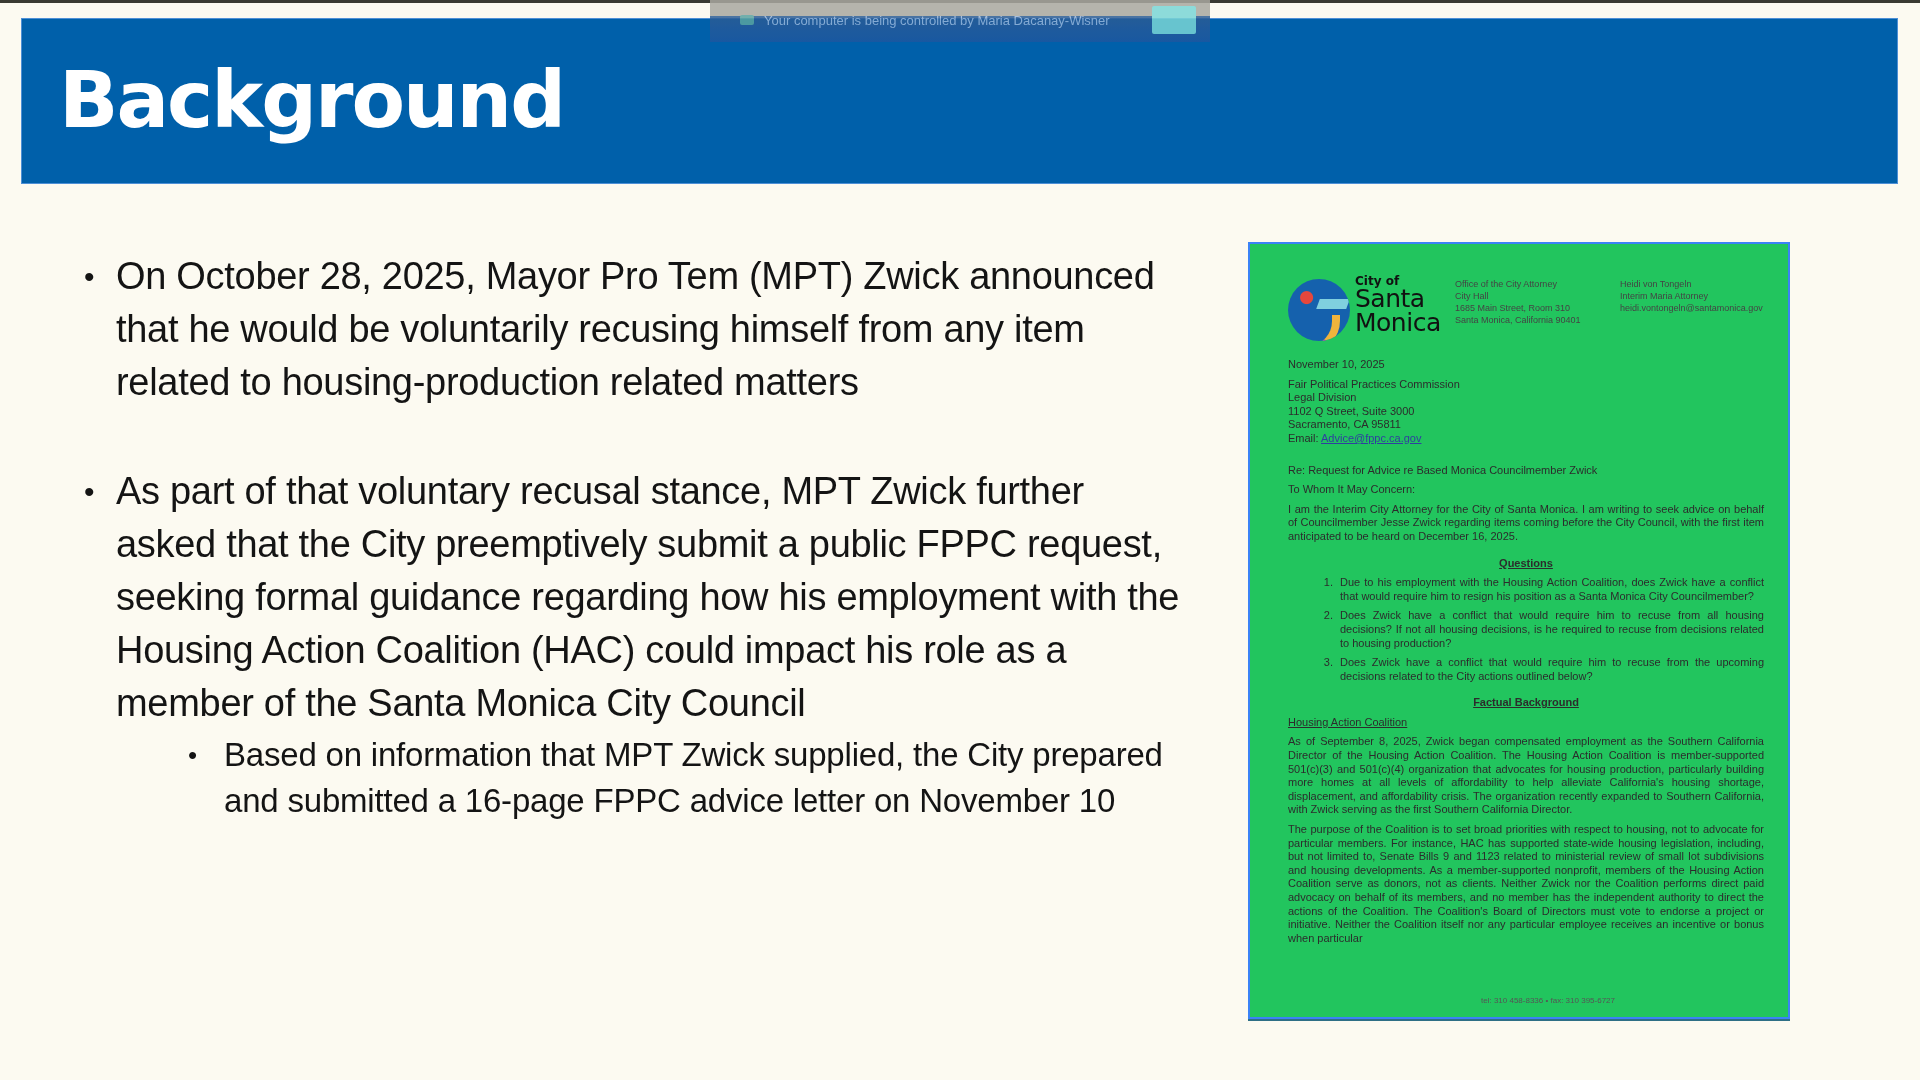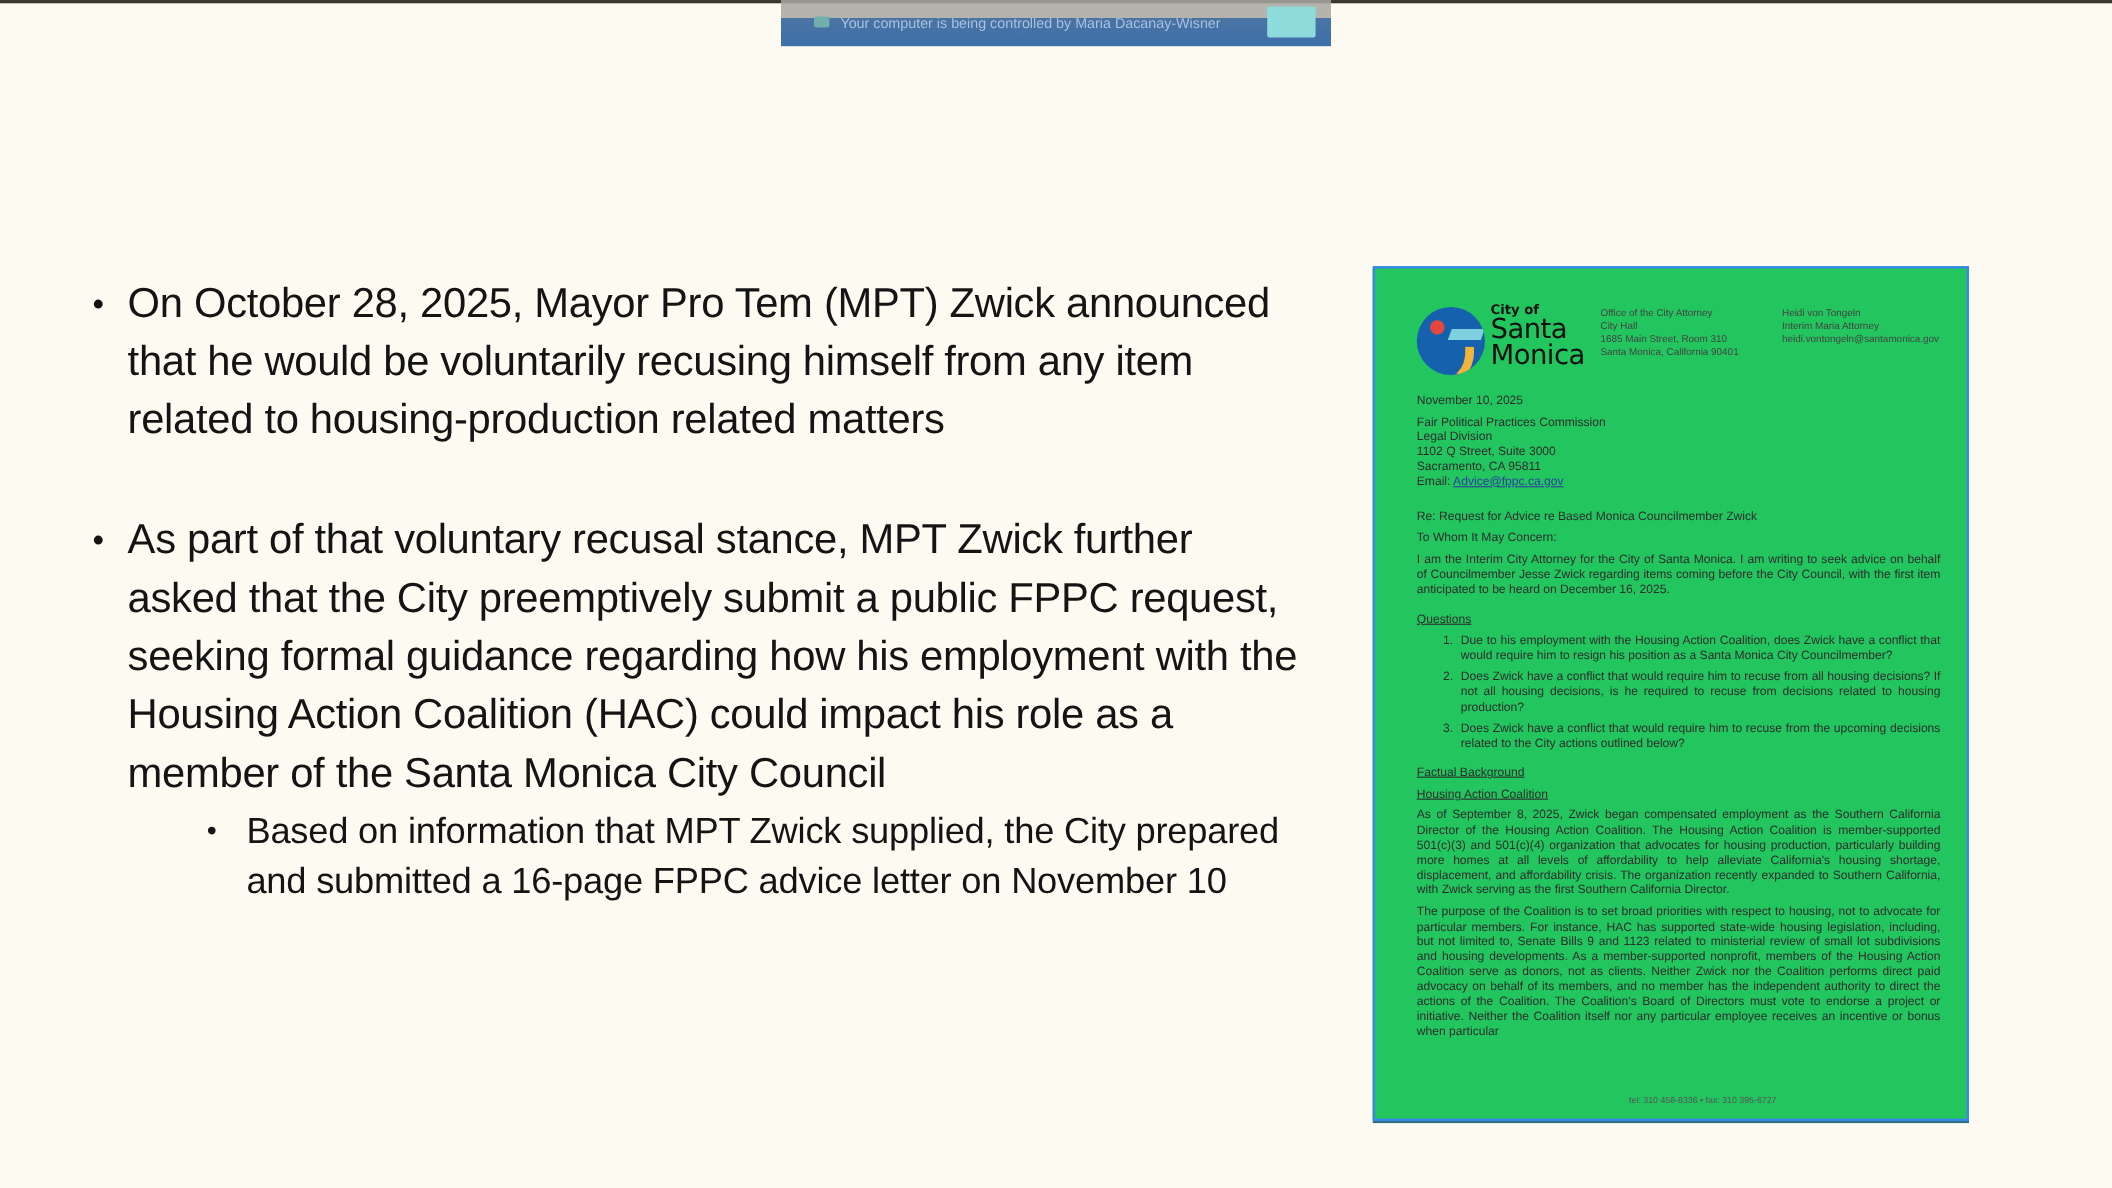--- a/index.html
+++ b/index.html
@@ -162,39 +162,42 @@
     position: absolute;
     left: 38px; top: 114px;
     width: 476px;
     font-size: 11px;
     line-height: 13.6px;
     color: #2c2c2c;
   }
   .doc-body p { margin: 0 0 6px 0; text-align: justify; }
   .doc-body .addr { margin-bottom: 18px; }
   .doc-body .link { color: #2f3fa0; text-decoration: underline; }
-  .doc-body .heading { font-weight: normal; text-decoration: underline; margin: 13px 0 6px 0; }
+  .doc-body .heading { font-weight: bold; text-decoration: underline; margin: 13px 0 6px 0; text-align: center; }
   .doc-body .subheading { text-decoration: underline; margin: 0 0 6px 0; }
   .doc-body ol { margin: 0 0 4px 0; padding-left: 36px; }
-  .doc-body ol li { margin-bottom: 6px; text-align: justify; padding-left: 4px; }
+  .doc-body ol li { margin-bottom: 6px; text-align: justify; padding-left: 4px; margin-left: 12px; }
   .doc-footer {
     position: absolute;
     left: 0; bottom: 12px; width: 100%;
     text-align: center;
     font-size: 8px;
     color: #555;
     padding-left: 29px;
   }
 </style>
 </head>
 <body>
 
 <div class="slide">
   <div class="top-strip"></div>
 
+  <div class="header-bar">
+    <div class="header-title">Background</div>
+  </div>
 
   <div class="control-banner">
     <span class="dot"></span>
     <span class="msg">Your computer is being controlled by Maria Dacanay-Wisner</span>
     <button class="stop-btn"></button>
   </div>
 
   <ul class="bullets">
     <li class="bullet">
       <span class="dot">•</span>

